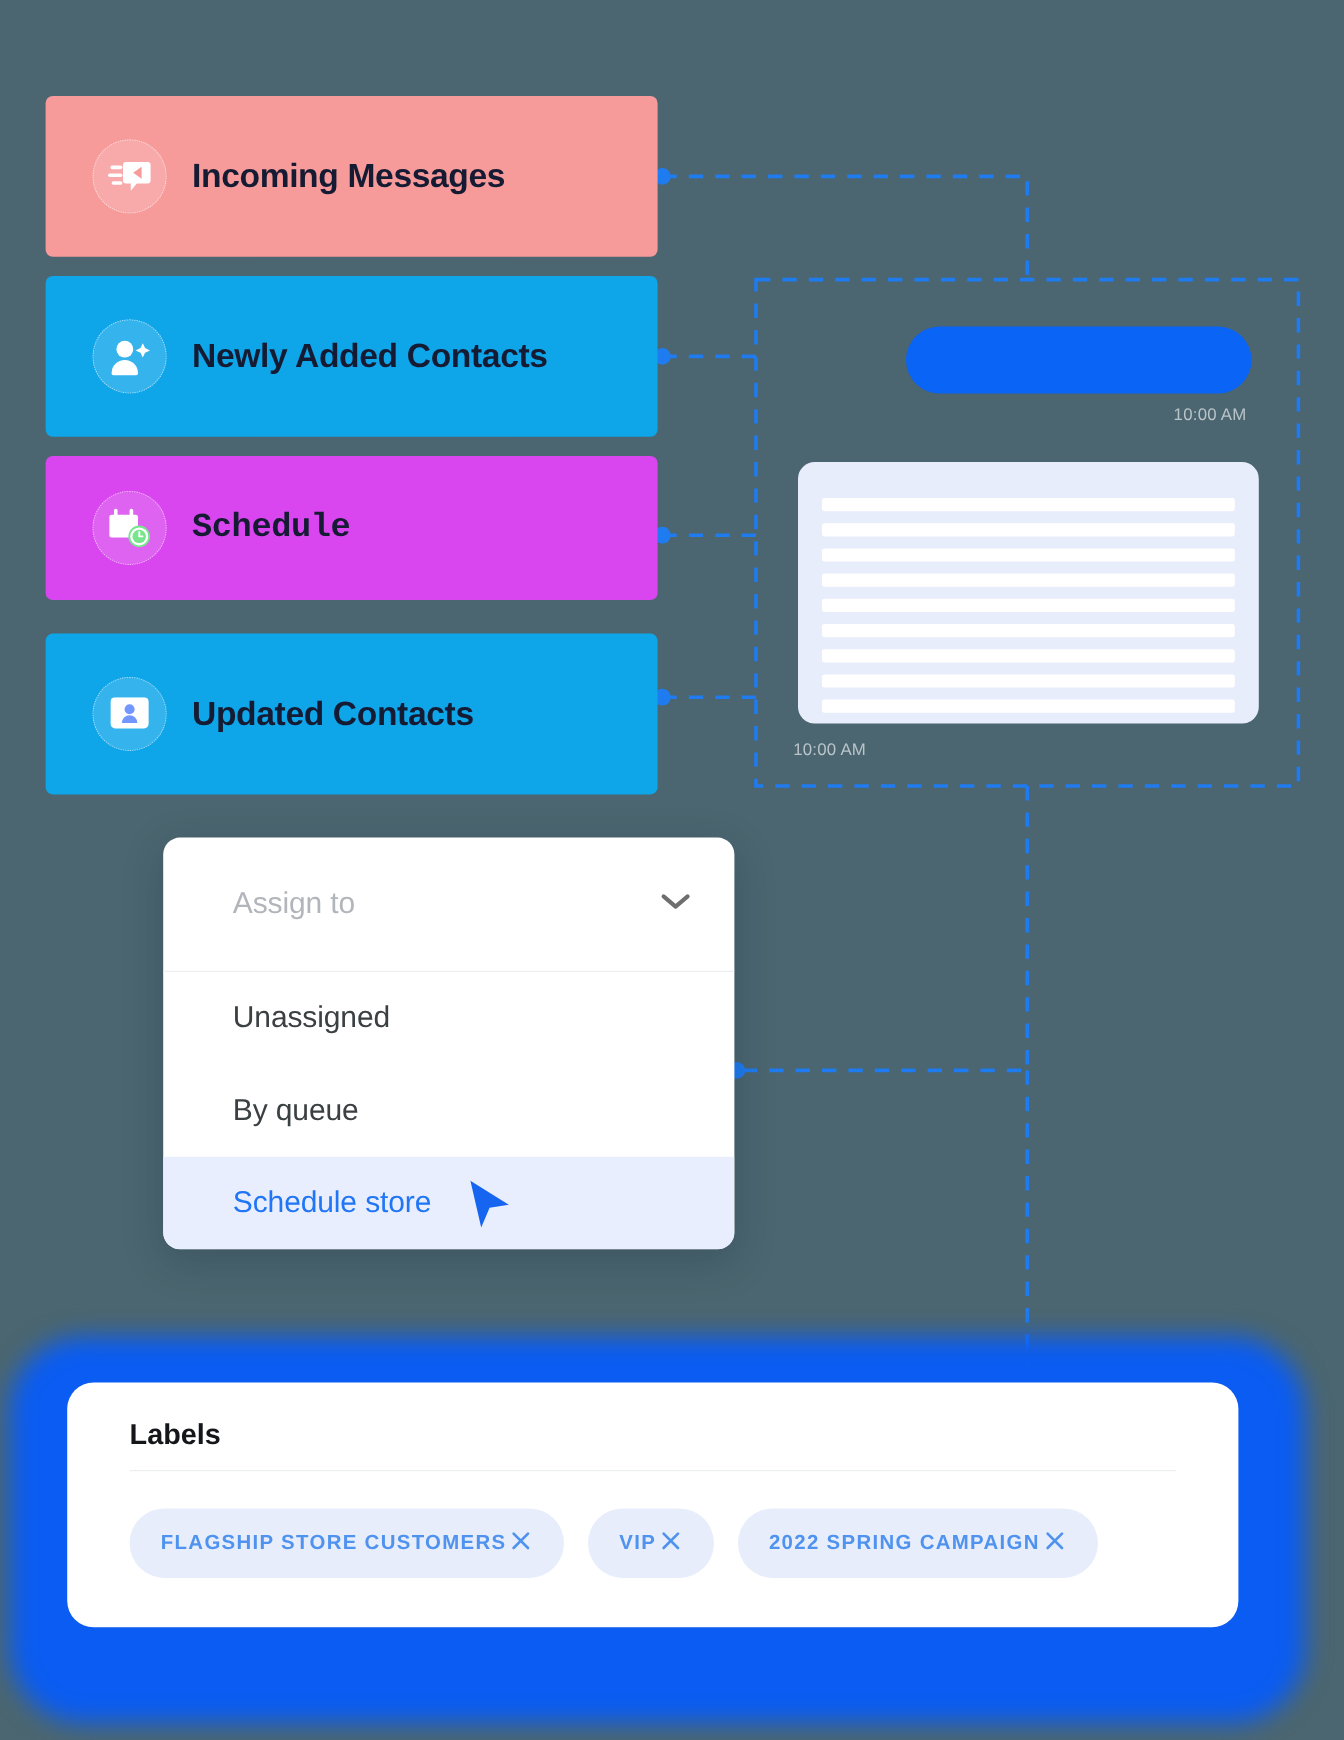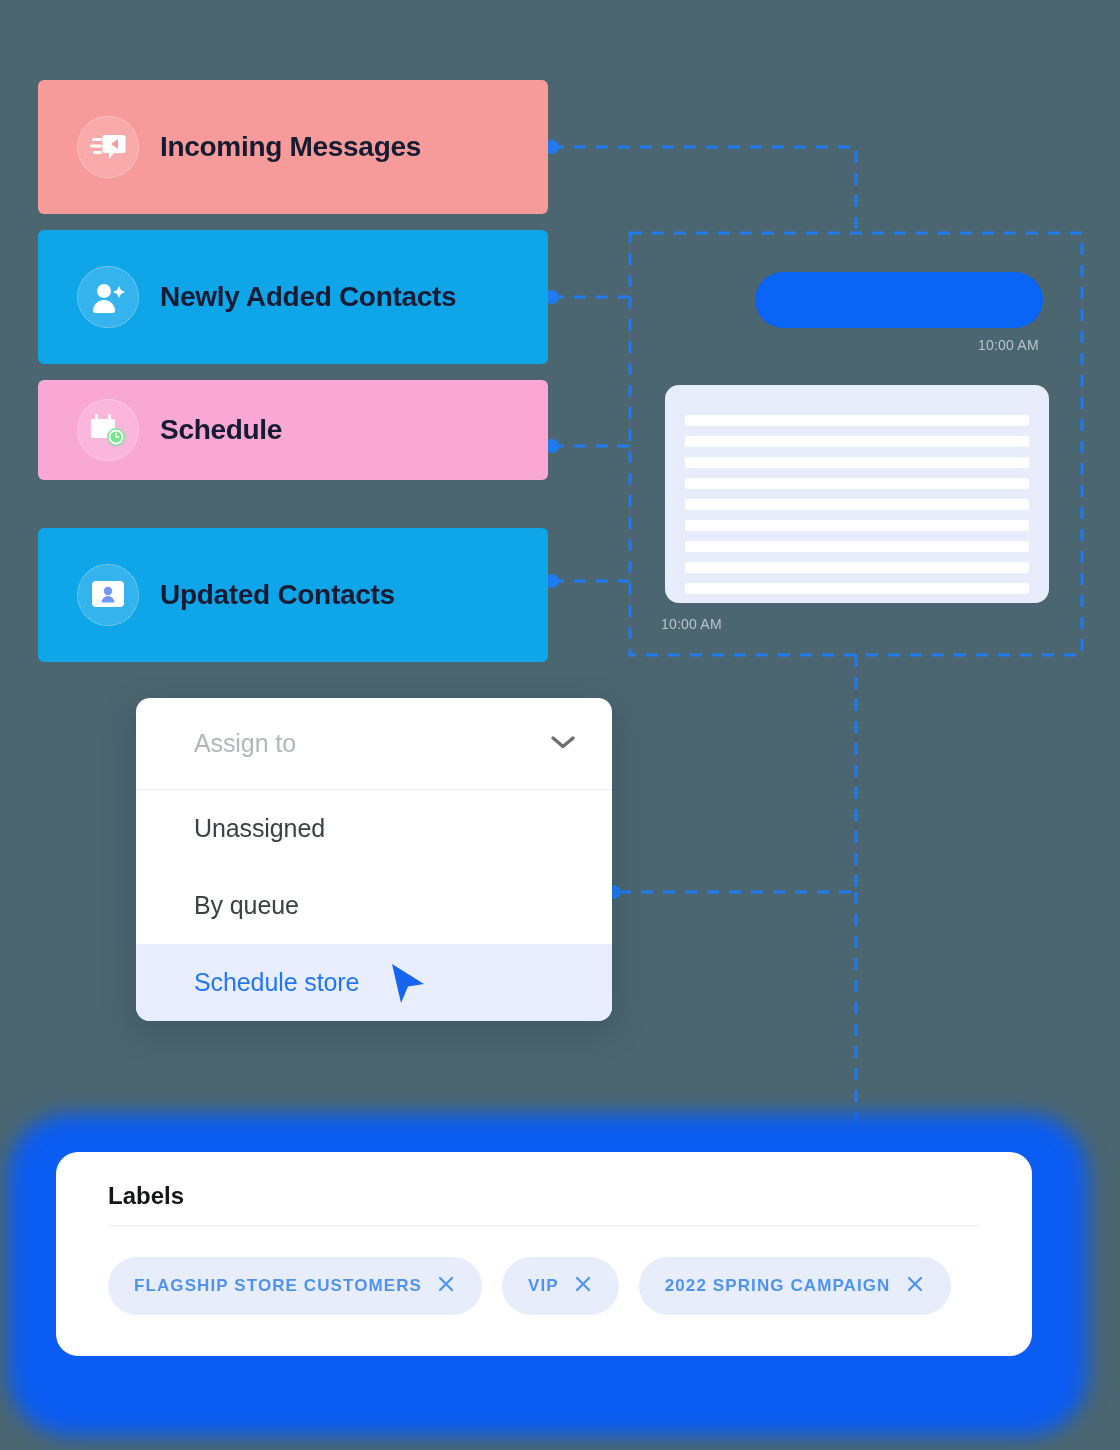--- a/index.html
+++ b/index.html
@@ -56,21 +56,21 @@
   .card-title {
     font-size: 28px;
     font-weight: 700;
     color: #141b32;
     letter-spacing: -0.3px;
     margin-left: 22px;
   }
 
   #card-incoming  { top: 80px;  height: 134px; background: #f79a9a; }
   #card-newly     { top: 230px; height: 134px; background: #0ea5e9; }
-  #card-schedule  { top: 380px; height: 100px; background: #f9a8d4; }
+  #card-schedule  { top: 380px; height: 120px; background: #d946ef; font-family: Liberation Mono, monospace; }
   #card-updated   { top: 528px; height: 134px; background: #0ea5e9; }
 
   
   .bubble-sent {
     position: absolute;
     left: 755px; top: 272px;
     width: 288px; height: 56px;
     background: #0a64f5;
     border-radius: 28px;
     z-index: 2;
@@ -107,21 +107,21 @@
     position: absolute;
     left: 136px; top: 698px;
     width: 476px;
     background: #ffffff;
     border-radius: 14px;
     box-shadow: 0 10px 34px rgba(12,30,50,0.22);
     z-index: 5;
     overflow: hidden;
   }
   #dropdown-header {
-    height: 92px;
+    height: 112px;
     display: flex;
     align-items: center;
     padding: 0 36px 0 58px;
     border-bottom: 1px solid #edeff3;
     justify-content: space-between;
   }
   #dropdown-placeholder {
     font-size: 25px;
     color: #b2b6bb;
     letter-spacing: -0.1px;
@@ -183,21 +183,21 @@
     display: flex;
     align-items: center;
     gap: 20px;
   }
   .chip {
     height: 58px;
     background: #e7edfb;
     border-radius: 29px;
     display: flex;
     align-items: center;
-    gap: 14px;
+    gap: 2px;
     padding: 16px 26px;
   }
   .chip-text {
     font-size: 17px;
     font-weight: 700;
     color: #4f93ef;
     letter-spacing: 1.1px;
     white-space: nowrap;
   }
   .chip-x {

